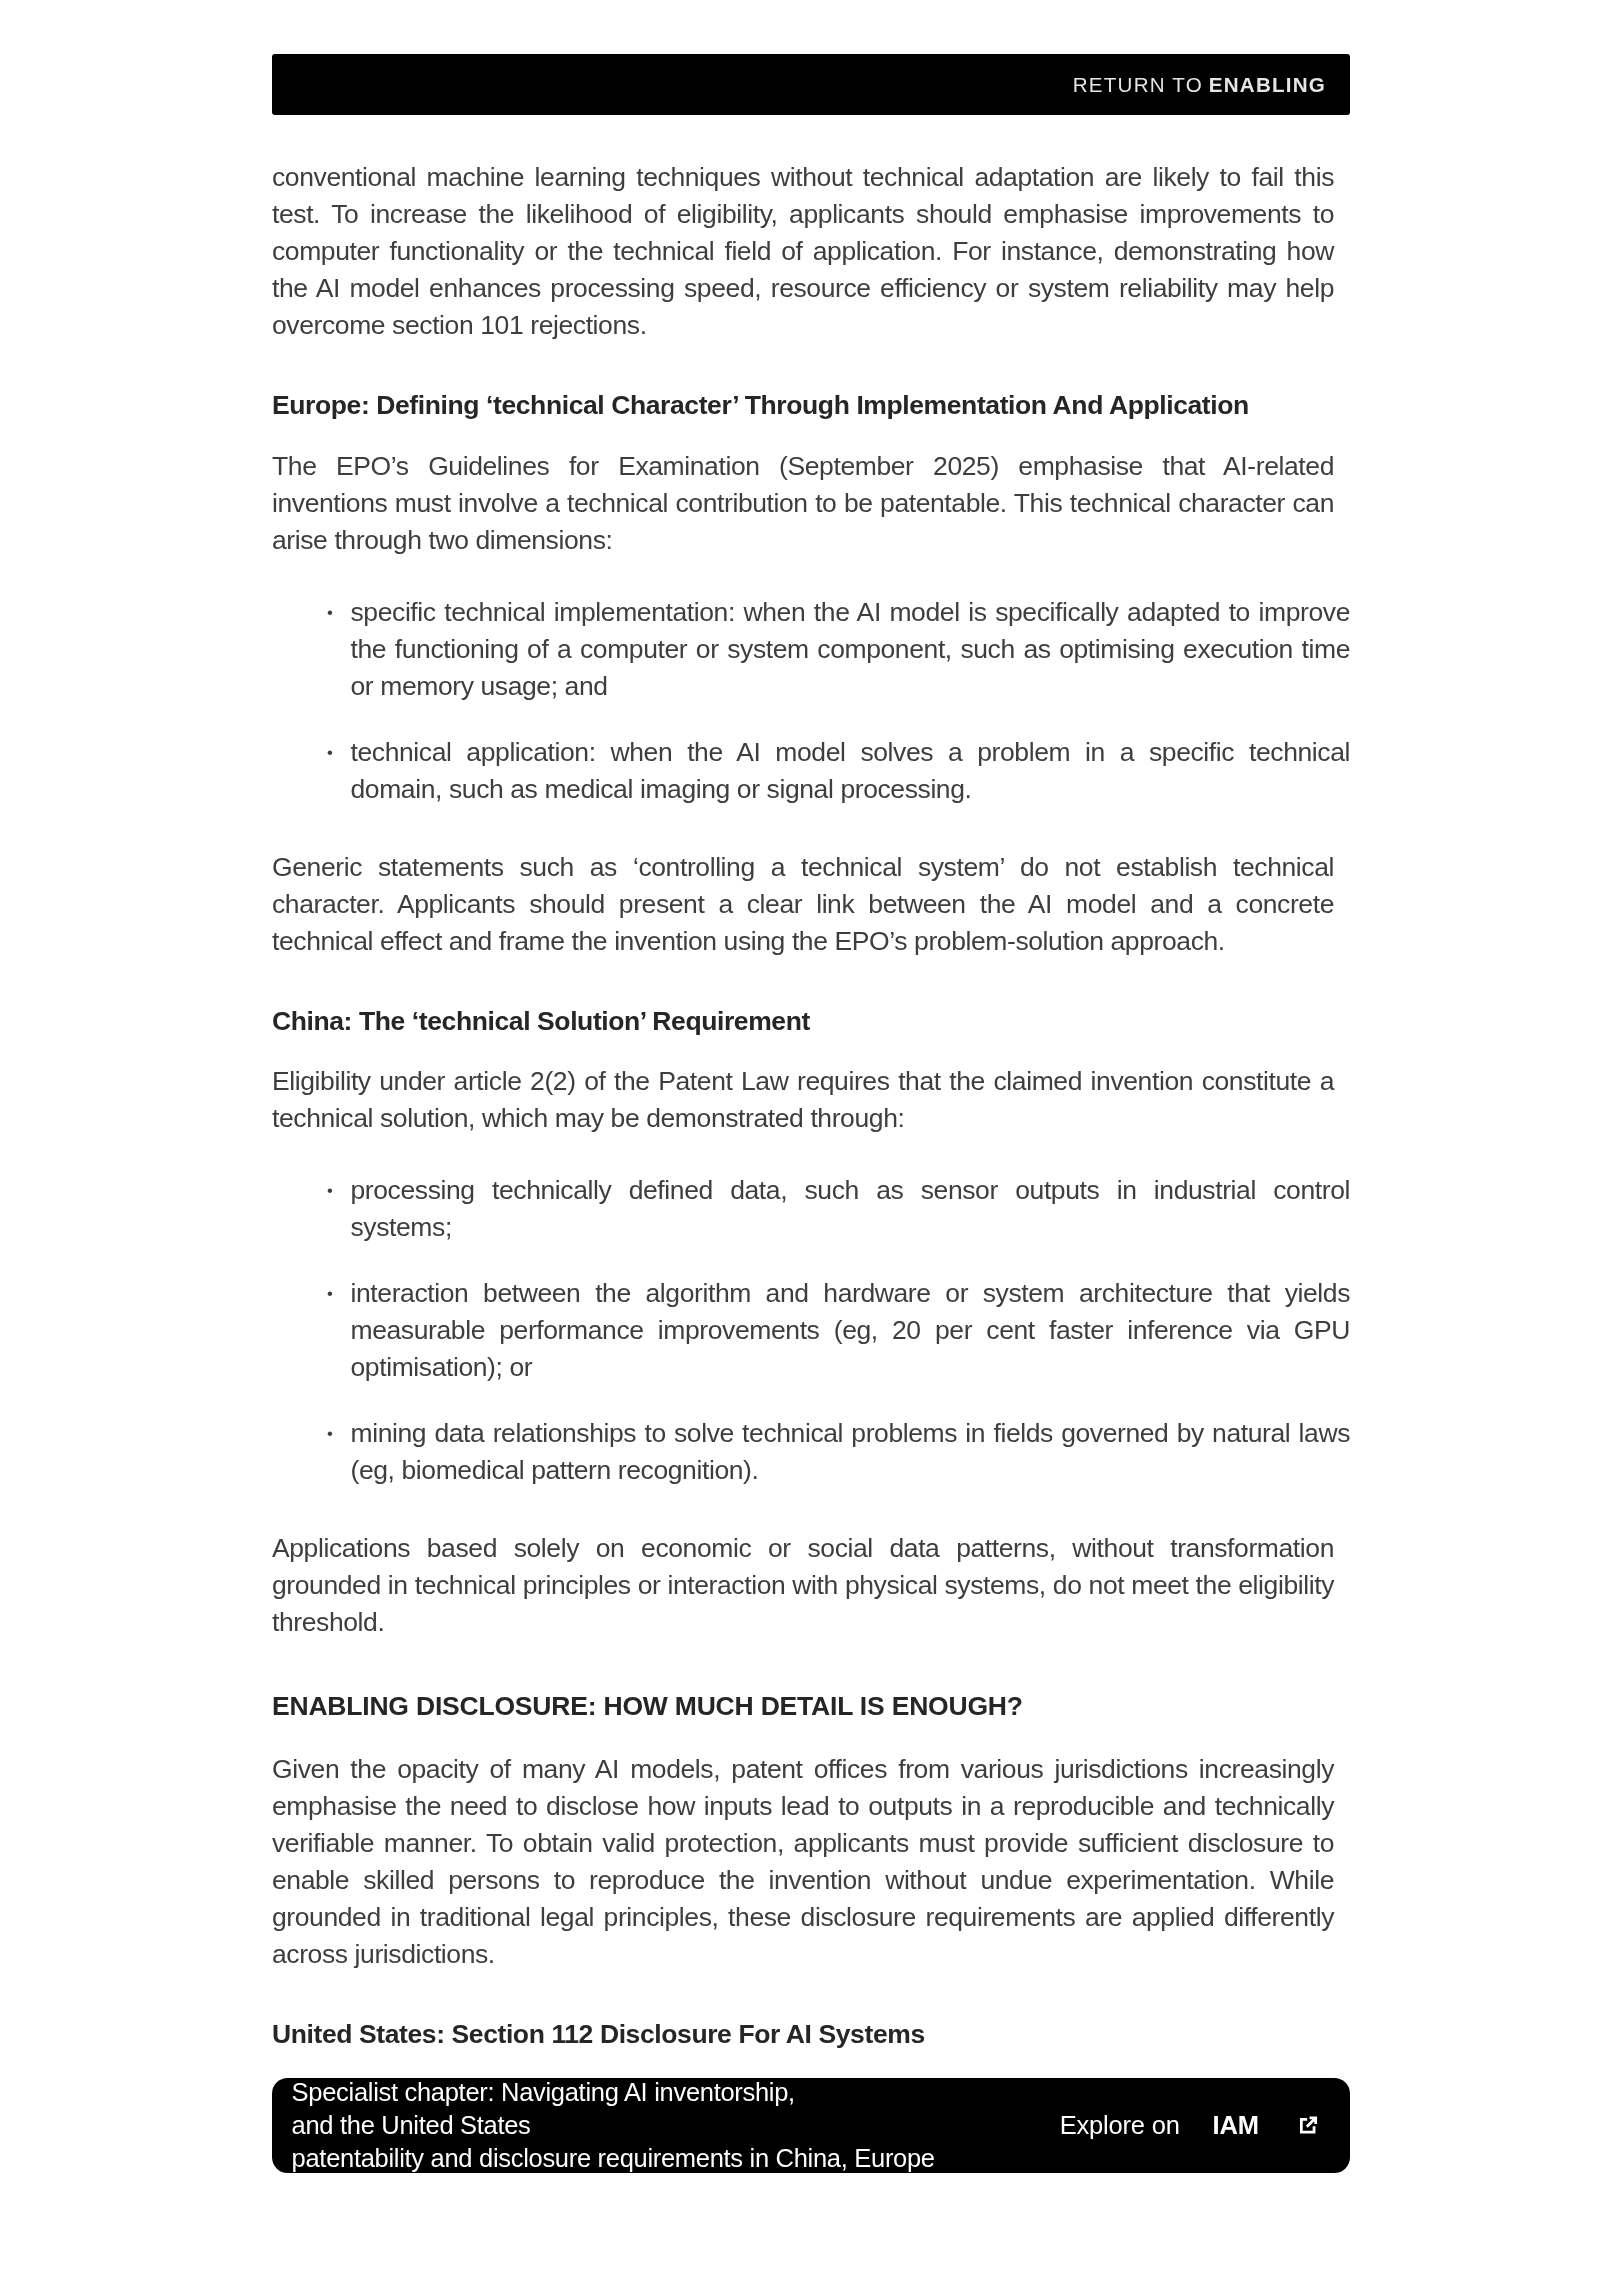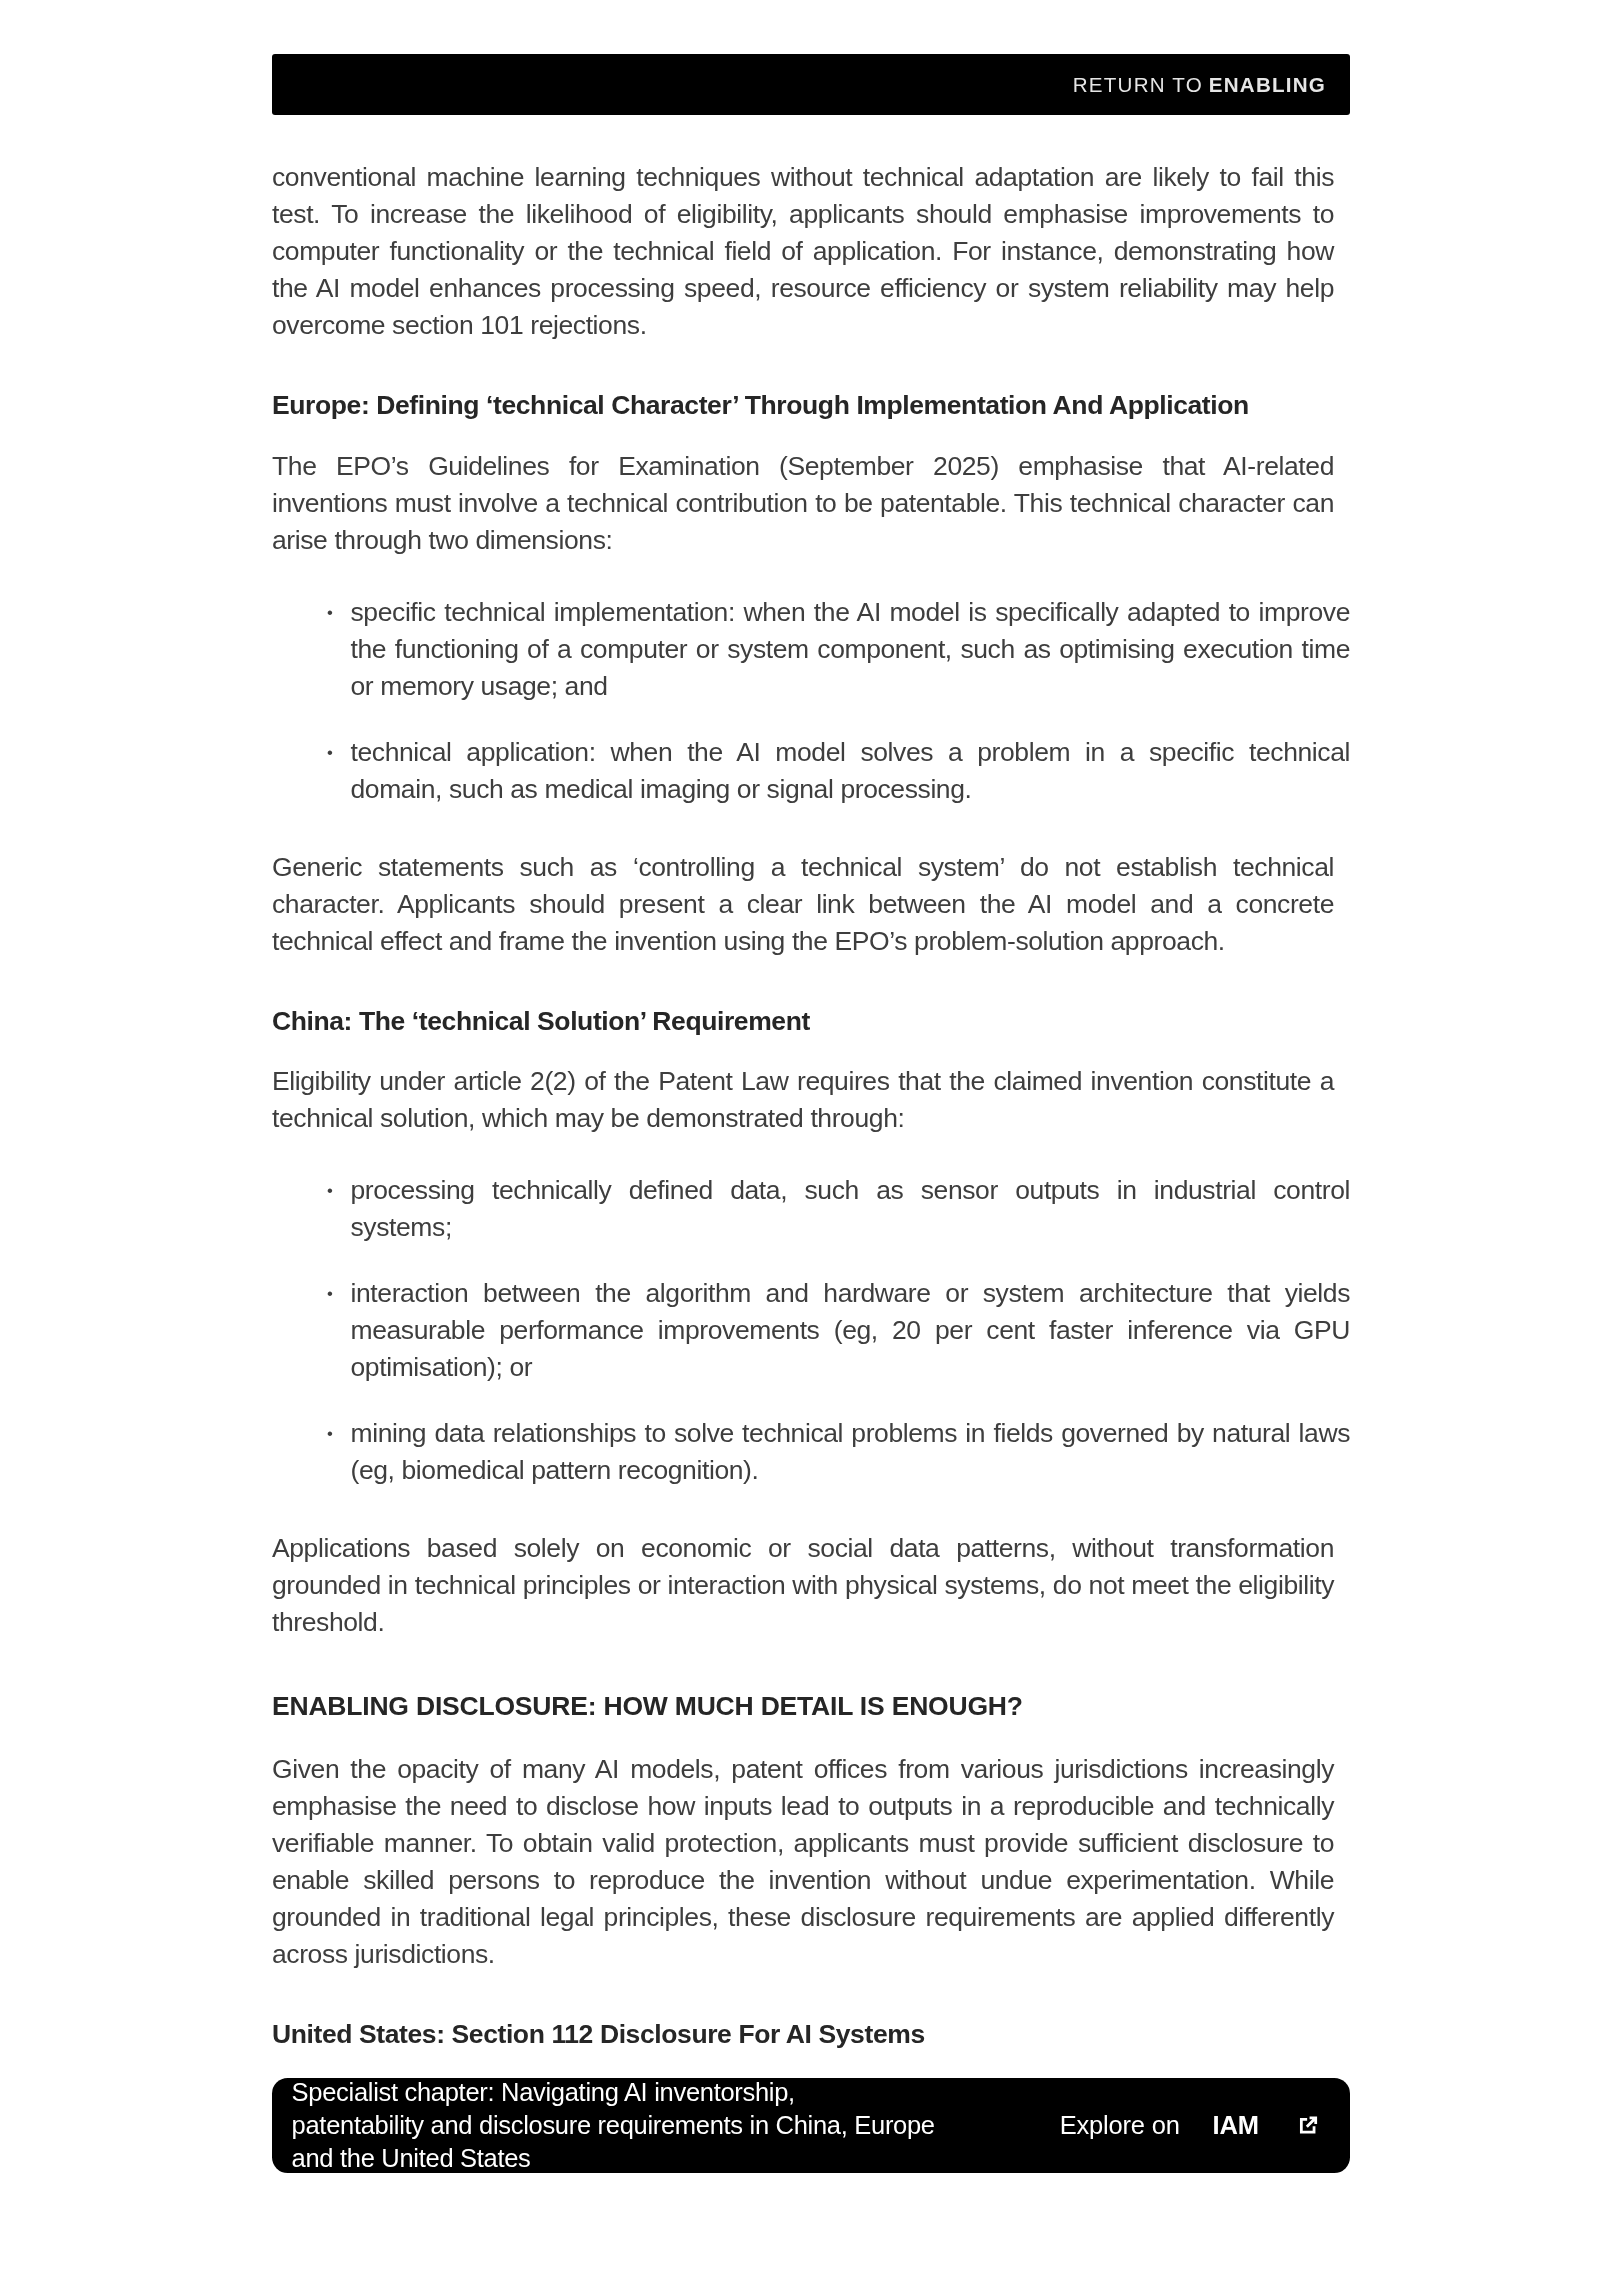--- a/index.html
+++ b/index.html
@@ -150,22 +150,22 @@
     <h2>ENABLING DISCLOSURE: HOW MUCH DETAIL IS ENOUGH?</h2>
     <p>Given the opacity of many AI models, patent offices from various jurisdictions increasingly emphasise the need to disclose how inputs lead to outputs in a reproducible and technically verifiable manner. To obtain valid protection, applicants must provide sufficient disclosure to enable skilled persons to reproduce the invention without undue experimentation. While grounded in traditional legal principles, these disclosure requirements are applied differently across jurisdictions.</p>
 
     <h3>United States: Section 112 Disclosure For AI Systems</h3>
 
   </div>
 
   <div class="footerbar">
     <div class="footer-title">
       <div>Specialist chapter: Navigating AI inventorship,</div>
+      <div>and the United States</div>
       <div>patentability and disclosure requirements in China, Europe</div>
-      <div>and the United States</div>
     </div>
     <a class="footer-link">
       <span>Explore on</span>
       <span class="brand">IAM</span>
       <svg width="26.5" height="26.5" viewBox="0 0 24 24" aria-hidden="true">
         <path d="M4.5 5.5 H11 V8 H7 V17 H16 V13 H18.5 V19.5 H4.5 Z" fill="#ffffff"></path>
         <path d="M13.2 4 H20 V10.8 H17.5 V8.3 L11.6 14.2 L9.8 12.4 L15.7 6.5 H13.2 Z" fill="#ffffff"></path>
       </svg>
     </a>
   </div>

